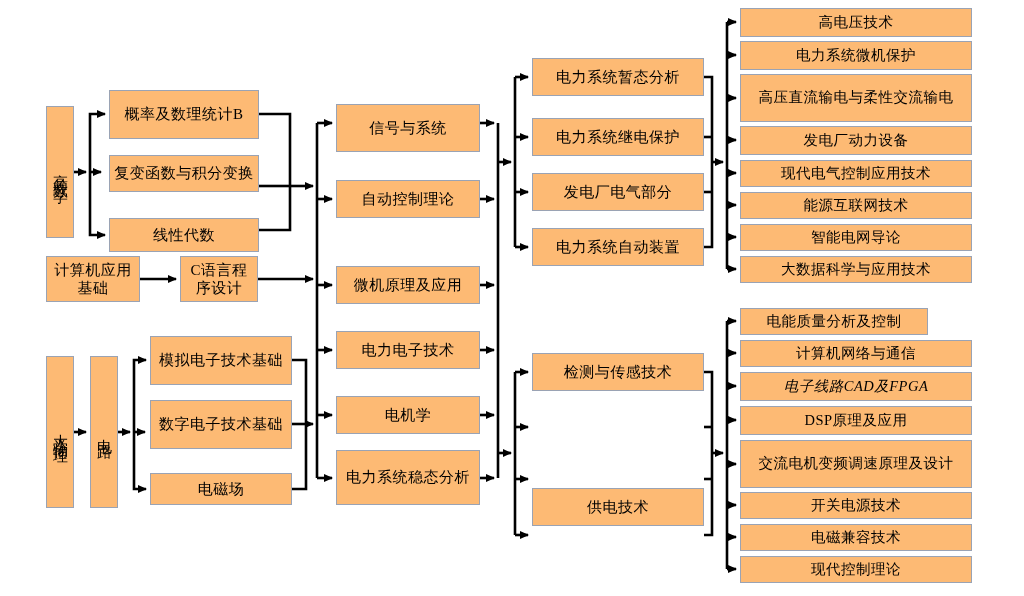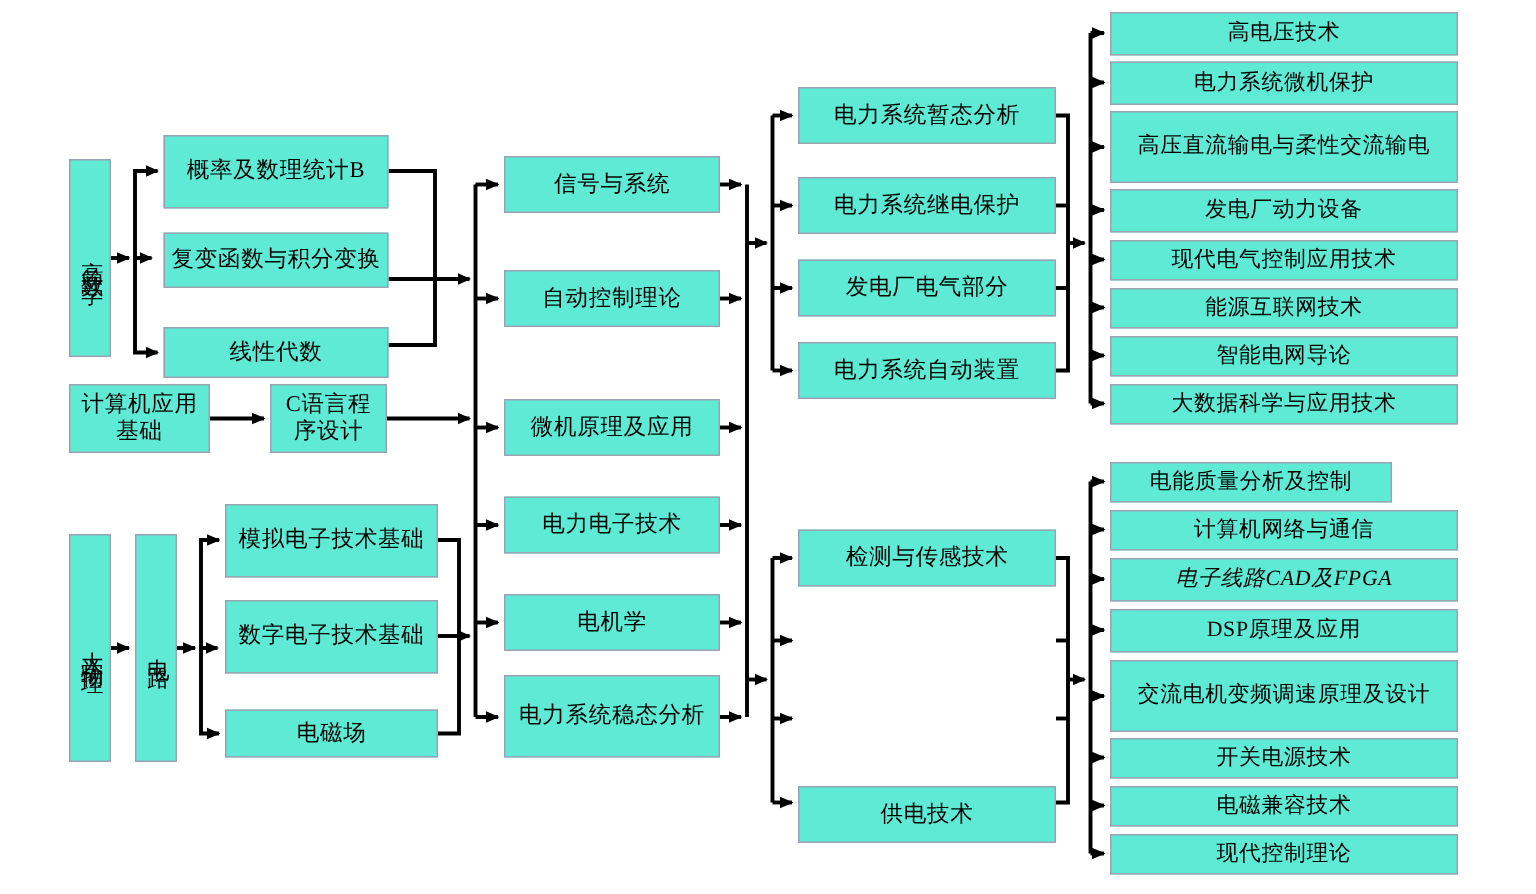--- a/index.html
+++ b/index.html
@@ -7,21 +7,21 @@
     width:1024px;height:596px;
     background:#ffffff;
     font-family:"Liberation Serif","DejaVu Serif",serif;
     overflow:hidden;
   }
   #stage{position:relative;width:1024px;height:596px;}
   #wires{position:absolute;left:0;top:0;width:1024px;height:596px;}
   .node{
     position:absolute;
     box-sizing:border-box;
-    background:#5eead4;
+    background:#fdba74;
     border:1px solid #9aa3b4;
     color:#000;
     display:flex;align-items:center;justify-content:center;
     text-align:center;
     font-size:15px;
     line-height:1.22;
     letter-spacing:.5px;
     padding:0 3px;
   }
   .node.small{font-size:14.5px;}
@@ -154,34 +154,34 @@
   <div class="node vert" style="left:90px;top:356px;width:28px;height:152px;">电路</div>
 
   <div class="node" style="left:109px;top:90px;width:150px;height:49px;">概率及数理统计B</div>
   <div class="node" style="left:109px;top:155px;width:150px;height:37px;">复变函数与积分变换</div>
   <div class="node" style="left:109px;top:218px;width:150px;height:34px;">线性代数</div>
   <div class="node" style="left:180px;top:256px;width:78px;height:46px;">C语言程序设计</div>
   <div class="node" style="left:150px;top:336px;width:142px;height:49px;">模拟电子技术基础</div>
   <div class="node" style="left:150px;top:473px;width:142px;height:32px;">电磁场</div>
   <div class="node" style="left:150px;top:400px;width:142px;height:49px;">数字电子技术基础</div>
 
-  <div class="node" style="left:336px;top:104px;width:144px;height:38px;">信号与系统</div>
+  <div class="node" style="left:336px;top:104px;width:144px;height:48px;">信号与系统</div>
   <div class="node" style="left:336px;top:180px;width:144px;height:38px;">自动控制理论</div>
   <div class="node" style="left:336px;top:266px;width:144px;height:38px;">微机原理及应用</div>
   <div class="node" style="left:336px;top:331px;width:144px;height:38px;">电力电子技术</div>
   <div class="node" style="left:336px;top:396px;width:144px;height:38px;">电机学</div>
   <div class="node" style="left:336px;top:450px;width:144px;height:55px;">电力系统稳态分析</div>
 
   <div class="node" style="left:532px;top:58px;width:172px;height:38px;">电力系统暂态分析</div>
   <div class="node" style="left:532px;top:118px;width:172px;height:38px;">电力系统继电保护</div>
   <div class="node" style="left:532px;top:173px;width:172px;height:38px;">发电厂电气部分</div>
   <div class="node" style="left:532px;top:228px;width:172px;height:38px;">电力系统自动装置</div>
 
   <div class="node" style="left:532px;top:353px;width:172px;height:38px;">检测与传感技术</div>
-  <div class="node" style="left:532px;top:524px;width:172px;height:38px;">供电技术</div>
+  <div class="node" style="left:532px;top:488px;width:172px;height:38px;">供电技术</div>
 
   <div class="node small" style="left:740px;top:8px;width:232px;height:29px;">高电压技术</div>
   <div class="node small" style="left:740px;top:41px;width:232px;height:29px;">电力系统微机保护</div>
   <div class="node small" style="left:740px;top:74px;width:232px;height:48px;">高压直流输电与柔性交流输电</div>
   <div class="node small" style="left:740px;top:126px;width:232px;height:29px;">发电厂动力设备</div>
   <div class="node small" style="left:740px;top:160px;width:232px;height:27px;">现代电气控制应用技术</div>
   <div class="node small" style="left:740px;top:192px;width:232px;height:27px;">能源互联网技术</div>
   <div class="node small" style="left:740px;top:224px;width:232px;height:27px;">智能电网导论</div>
   <div class="node small" style="left:740px;top:256px;width:232px;height:27px;">大数据科学与应用技术</div>
 

